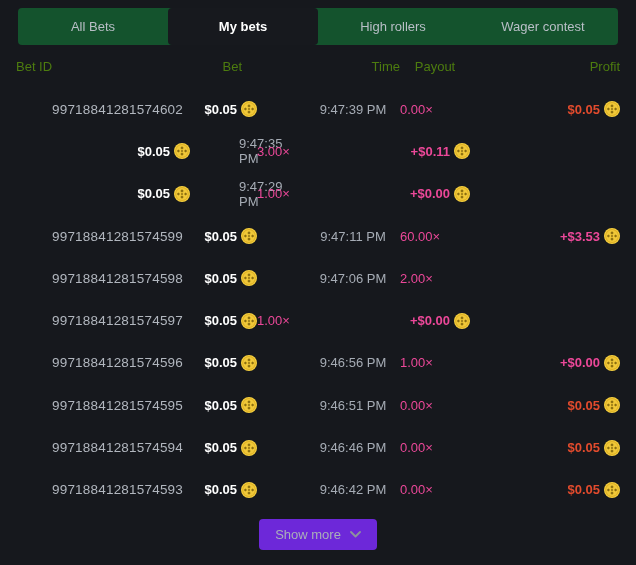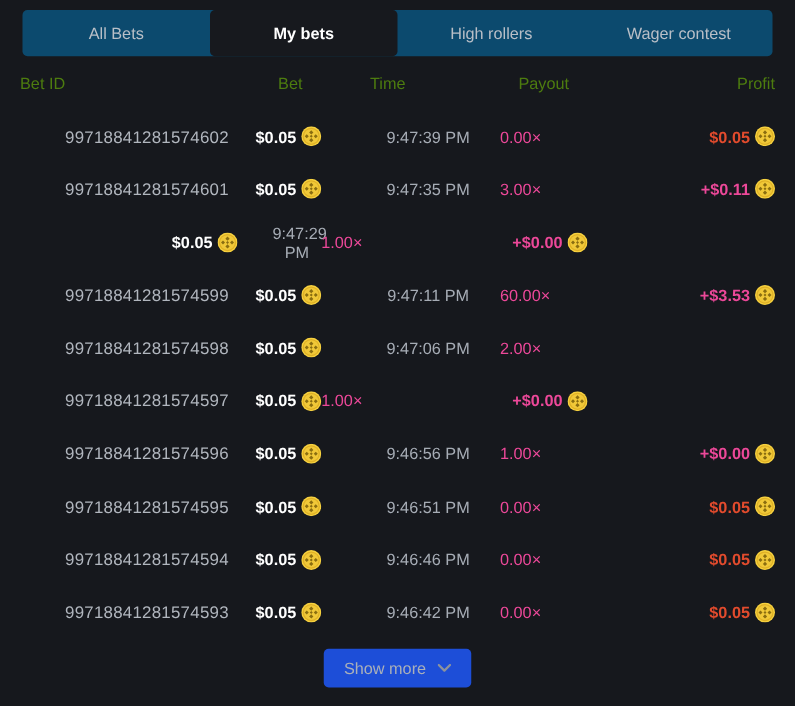--- a/index.html
+++ b/index.html
@@ -5,58 +5,58 @@
   html,body{margin:0;padding:0;}
   body{
     width:636px;height:565px;overflow:hidden;
     background:#16181d;
     font-family:"Liberation Sans",sans-serif;
     -webkit-font-smoothing:antialiased;
   }
   
   .tabbar{
     margin:8px 18px 0 18px;height:37px;
-    background:#0c4a6e;border-radius:4px;
+    background:#14532d;border-radius:4px;
     display:flex;align-items:stretch;
   }
   .tab{
     flex:1 1 0;display:flex;align-items:center;justify-content:center;
     font-size:13px;color:#b9bfc7;cursor:pointer;border-radius:4px;
     user-select:none;
   }
   .tab.active{background:#17191e;color:#ffffff;font-weight:bold;}
   
   .grid-row{
     display:grid;
     grid-template-columns:174px 67px 143px 70px 1fr;
     align-items:center;
     padding:0 16px;
   }
   .thead{height:43px;font-size:13px;color:#4d7c0f;}
   .trow{height:42.3px;font-size:13px;}
   .c.betid{color:#b1b6be;font-size:13.5px;letter-spacing:.2px;margin-left:36px;}
   .c.bet{display:flex;justify-content:flex-end;align-items:center;gap:4px;
          color:#ffffff;font-weight:bold;}
-  .c.time{text-align:center;padding-left:28px;color:#a6acb5;}
+  .c.time{text-align:center;padding-left:49px;color:#a6acb5;}
   .c.payout{color:#ec4899;}
   .c.profit{display:flex;justify-content:flex-end;align-items:center;gap:4px;
             font-weight:bold;}
   .profit-pos{color:#ec4899;}
   .profit-neg{color:#e24b2d;}
   .h-bet{text-align:right;padding-right:15px;}
-  .h-time{text-align:left;padding-left:39px;}
+  .h-time{text-align:right;padding-left:39px;}
   .h-payout{text-align:center;}
   .h-profit{text-align:right;}
   .coin{width:16px;height:16px;flex:0 0 16px;display:block;}
   
   .footer{display:flex;justify-content:center;margin-top:8px;}
   .show-more{
     display:flex;align-items:center;justify-content:center;gap:9px;
     height:31px;padding:0 16px;border:none;border-radius:4px;
-    background:#1d4ed8;color:#aab0b9;font-size:13px;cursor:pointer;
+    background:#6d28d9;color:#aab0b9;font-size:13px;cursor:pointer;
     font-family:"Liberation Sans",sans-serif;
   }
 </style>
 </head>
 <body>
 
 <div class="tabbar">
   <div class="tab">
     <span>All Bets</span>
   </div>
@@ -115,21 +115,20 @@
       <path d="M8 9.4 L9.7 11.1 L8 12.8 L6.3 11.1 Z"></path>
       <path d="M4.4 6.4 L6 8 L4.4 9.6 L2.8 8 Z"></path>
       <path d="M11.6 6.4 L13.2 8 L11.6 9.6 L10 8 Z"></path>
       <path d="M8 6.8 L9.2 8 L8 9.2 L6.8 8 Z"></path>
     </g>
   </svg>
 </div>
   </div>
 
   <div class="grid-row trow">
-    <div class="c betid">99718841281574601</div>
     <div class="c bet">
       <span>$0.05</span>
 
   <svg class="coin" viewBox="0 0 16 16">
     <circle cx="8" cy="8" r="8" fill="#f6d13f"></circle>
     <circle cx="8" cy="8" r="6.9" fill="#dfb026"></circle>
     <circle cx="8" cy="8" r="5.9" fill="#f0c838"></circle>
     <g fill="#8a6d10">
       <path d="M8 3.2 L9.7 4.9 L8 6.6 L6.3 4.9 Z"></path>
       <path d="M8 9.4 L9.7 11.1 L8 12.8 L6.3 11.1 Z"></path>

